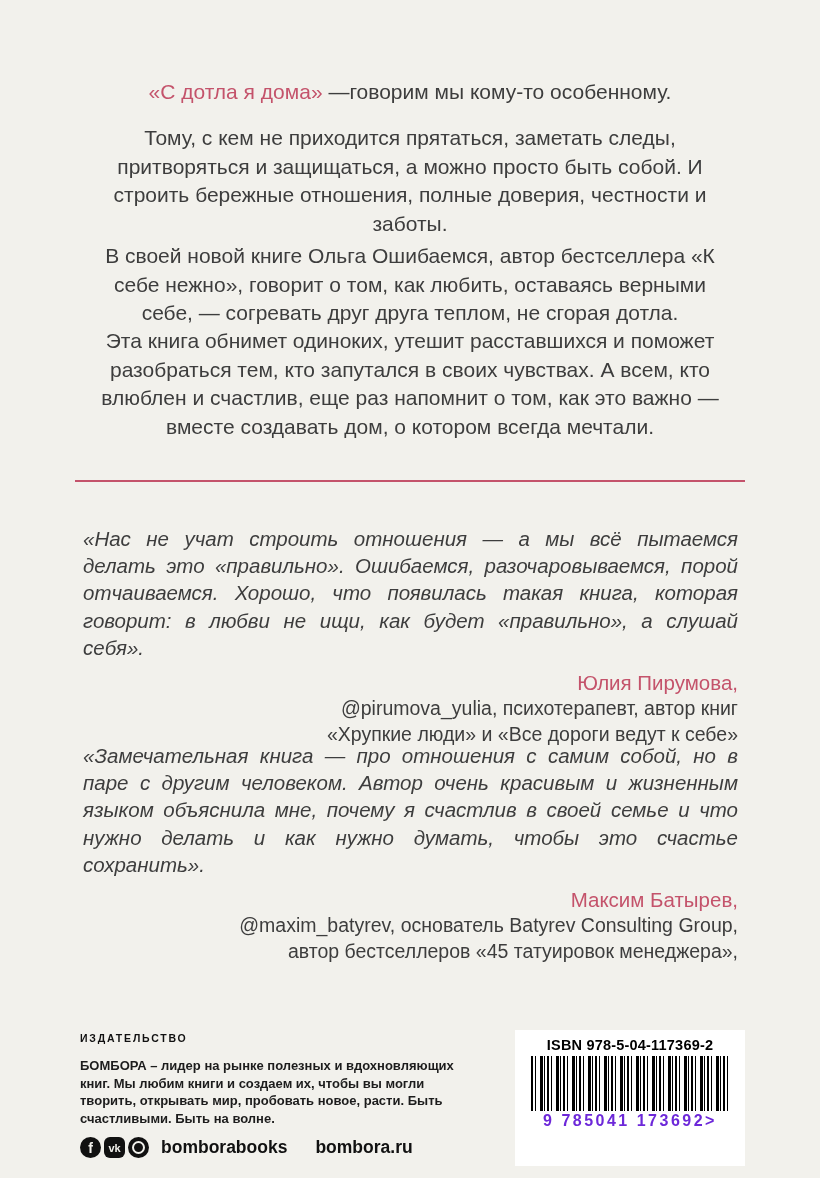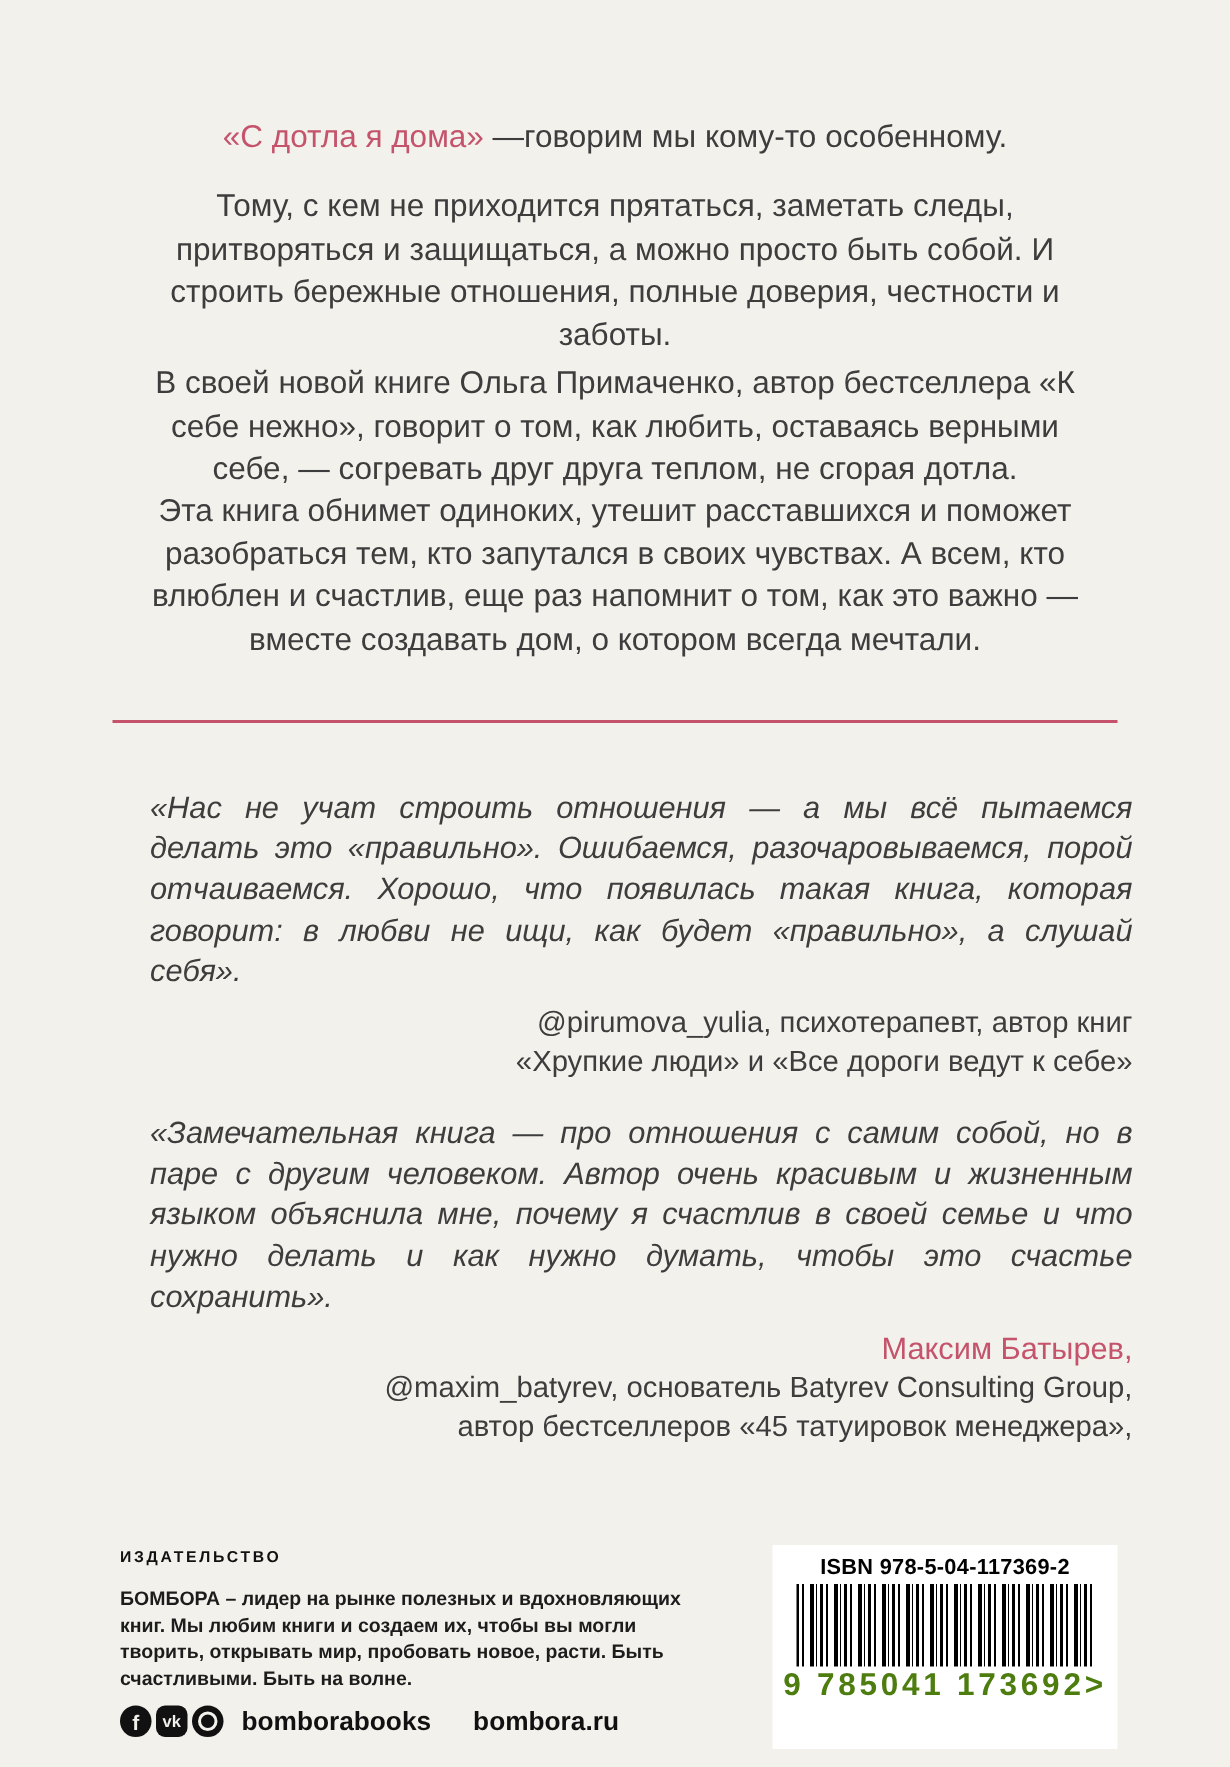--- a/index.html
+++ b/index.html
@@ -45,21 +45,21 @@
     top: 480px;
     left: 75px;
     width: 670px;
     height: 2px;
     background: #c4536b;
   }
 
   
   .review {
     position: absolute;
-    left: 100px;
+    left: 83px;
     width: 655px;
   }
   .review-1 { top: 525px; }
   .review-2 { top: 742px; }
   .review-quote {
     margin: 0;
     font-style: italic;
     font-size: 20.5px;
     line-height: 27.2px;
     text-align: justify;
@@ -179,45 +179,46 @@
       #fff 2px, #fff 4px,
       #000 4px, #000 5px,
       #fff 5px, #fff 9px,
       #000 9px, #000 12px,
       #fff 12px, #fff 13px,
       #000 13px, #000 14px,
       #fff 14px, #fff 16px);
   }
   .barcode-digits {
     margin-top: 1px;
-    font-size: 21px;
-    font-weight: bold;
-    color: #4d7c0f;
+    font-size: 16px;
+    font-weight: bold;
+    color: #6d28d9;
     letter-spacing: 2.5px;
     white-space: nowrap;
   }
 </style>
 </head>
 <body>
 
 <div class="page">
 
   <div class="tagline">
     <span class="hl">«С дотла я дома»</span><span> —говорим мы кому-то особенному.</span>
   </div>
 
   <p class="para para-1">Тому, с кем не приходится прятаться, заметать следы, притворяться и защищаться, а можно просто быть собой. И строить бережные отношения, полные доверия, честности и заботы.</p>
-  <p class="para para-2">В своей новой книге Ольга Примаченко, автор бестселлера «К себе нежно», говорит о том, как любить, оставаясь верными себе, — согревать друг друга теплом, не сгорая дотла.</p>
+  <p class="para para-2">В своей новой книге Ольга Ошибаемся, автор бестселлера «К себе нежно», говорит о том, как любить, оставаясь верными себе, — согревать друг друга теплом, не сгорая дотла.</p>
   <p class="para para-3">Эта книга обнимет одиноких, утешит расставшихся и поможет разобраться тем, кто запутался в своих чувствах. А всем, кто влюблен и счастлив, еще раз напомнит о том, как это важно — вместе создавать дом, о котором всегда мечтали.</p>
 
   <div class="divider"></div>
 
   <div class="review review-1">
     <p class="review-quote">«Нас не учат строить отношения — а мы всё пытаемся делать это «правильно». Ошибаемся, разочаровываемся, порой отчаиваемся. Хорошо, что появилась такая книга, которая говорит: в любви не ищи, как будет «правильно», а слушай себя».</p>
     <div class="review-attribution">
+      <div class="reviewer-name">Юлия Пирумова,</div>
       <div class="reviewer-cred">@pirumova_yulia, психотерапевт, автор книг</div>
       <div class="reviewer-cred">«Хрупкие люди» и «Все дороги ведут к себе»</div>
     </div>
   </div>
 
   <div class="review review-2">
     <p class="review-quote">«Замечательная книга — про отношения с самим собой, но в паре с другим человеком. Автор очень красивым и жизненным языком объяснила мне, почему я счастлив в своей семье и что нужно делать и как нужно думать, чтобы это счастье сохранить».</p>
     <div class="review-attribution">
       <div class="reviewer-name">Максим Батырев,</div>
       <div class="reviewer-cred">@maxim_batyrev, основатель Batyrev Consulting Group,</div>

